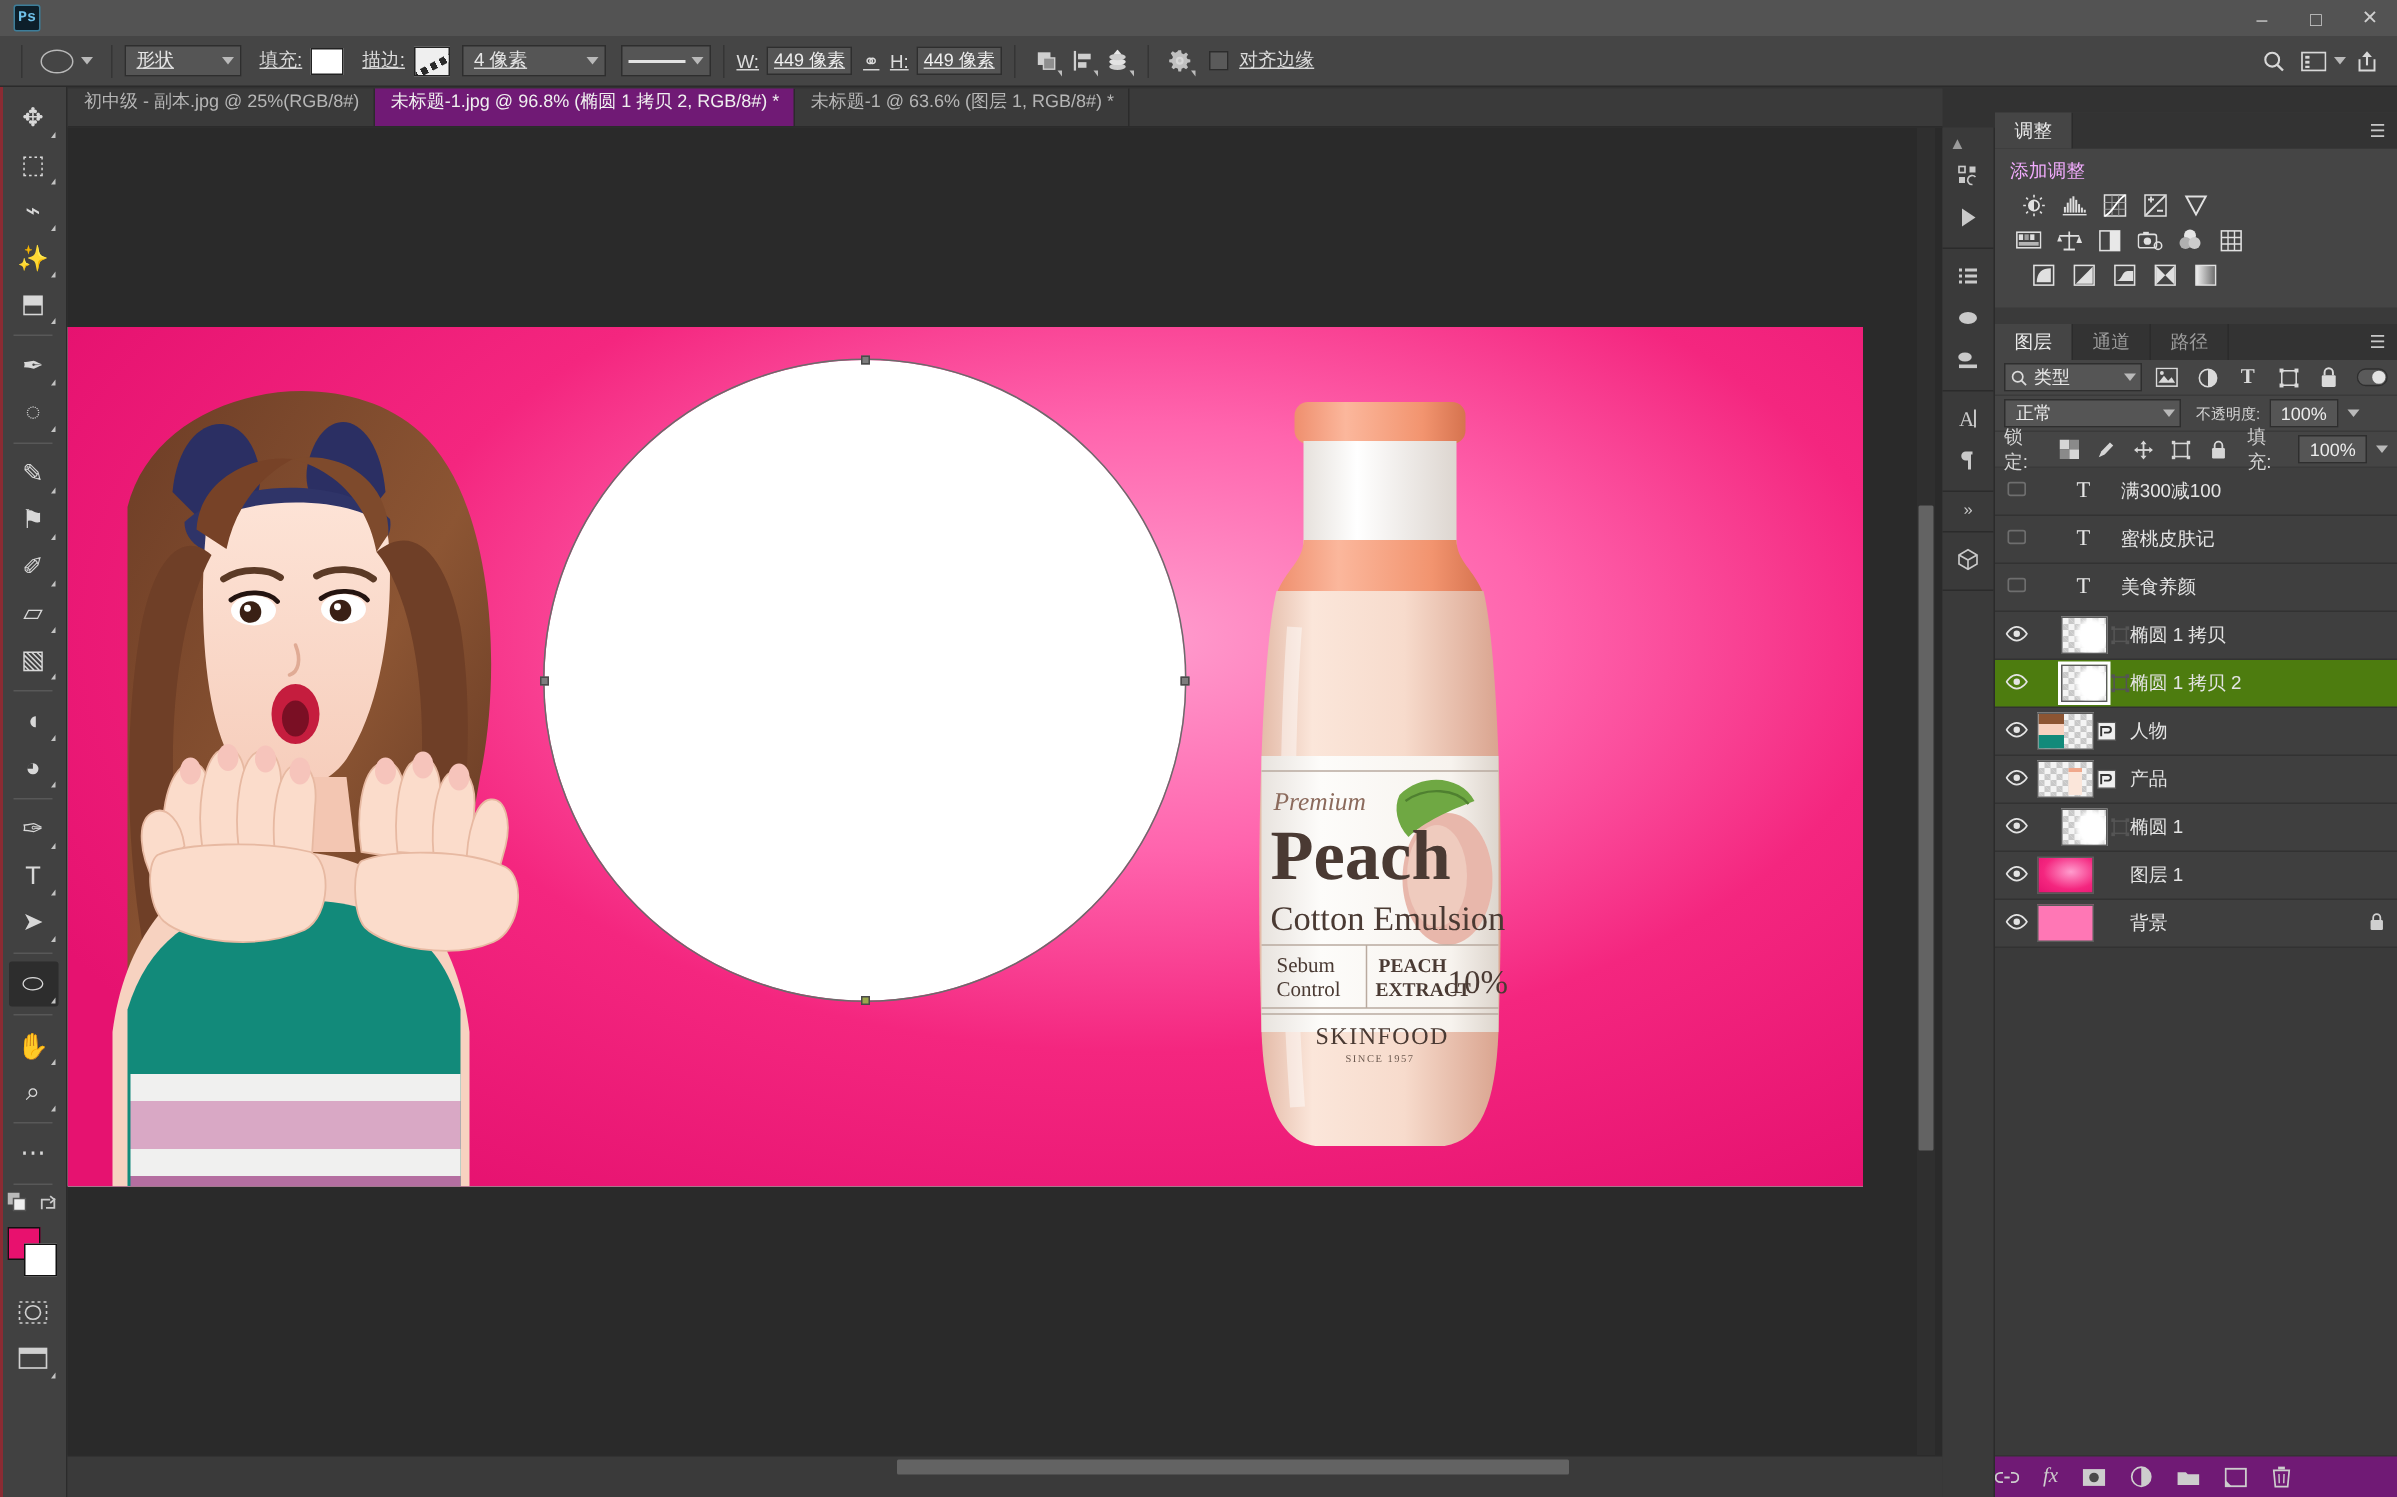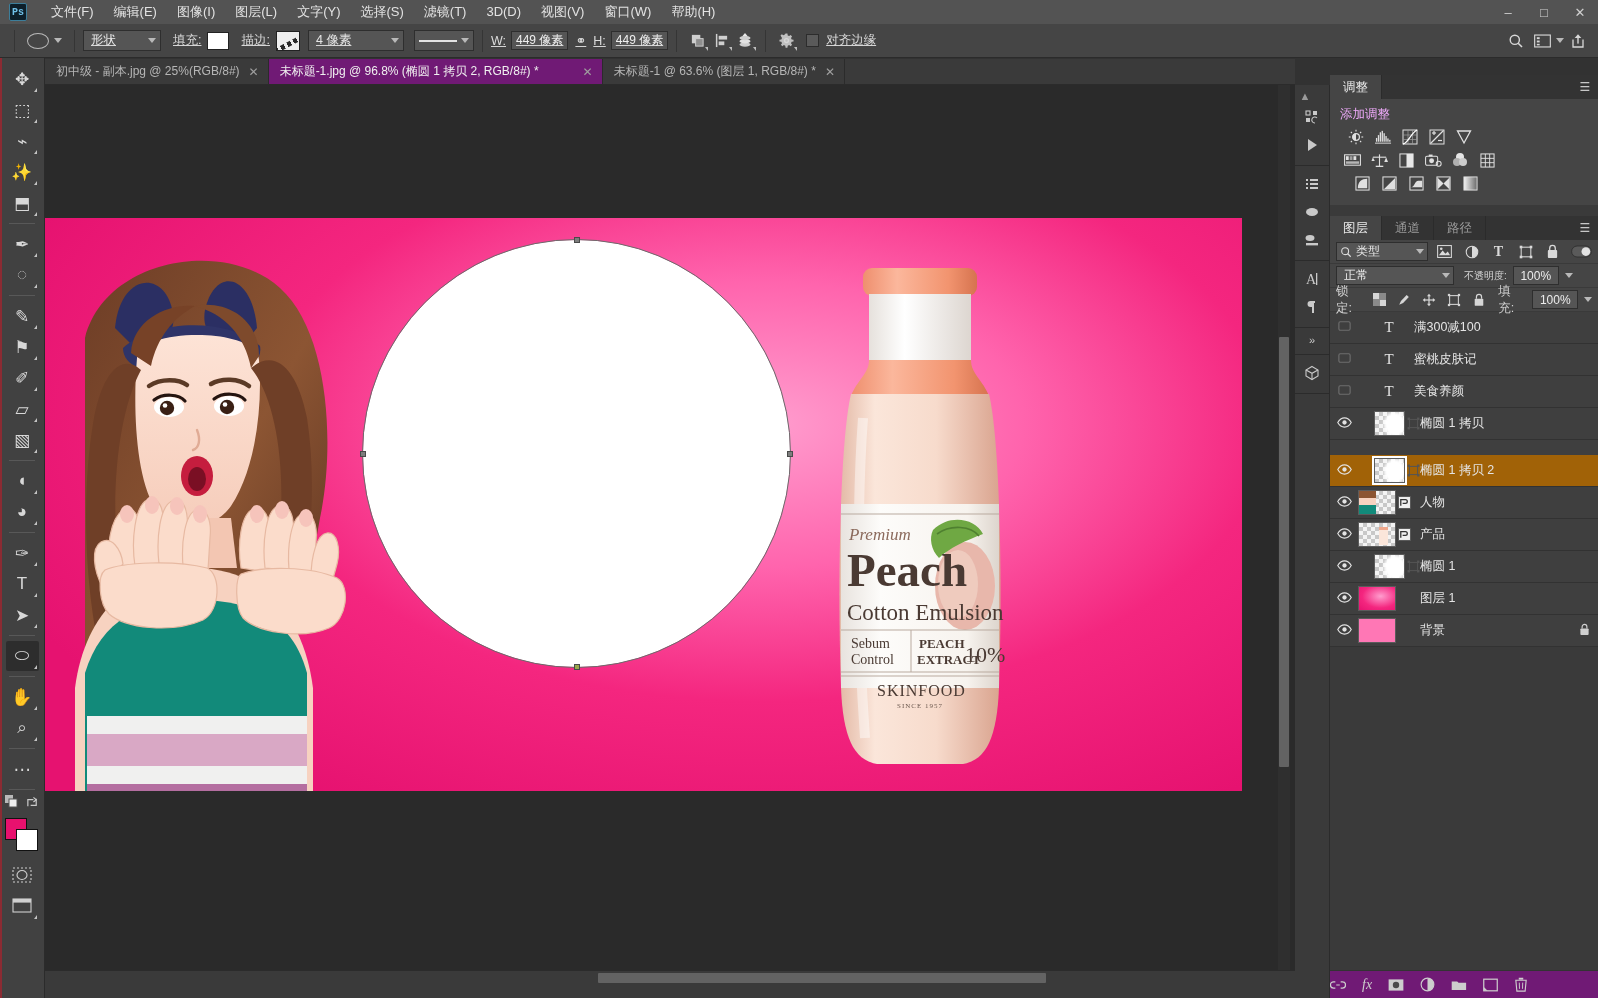--- a/index.html
+++ b/index.html
@@ -92,21 +92,21 @@
 
   
   .tabsbar {
     position: absolute; left: 45px; top: 59px; width: 1250px; height: 26px;
     background: #3a3a3a; display: flex; align-items: stretch;
     border-bottom: 1px solid #2b2b2b;
   }
   .doc-tab {
     display: flex; align-items: center; gap: 9px;
     padding: 0 9px 0 11px; font-size: 12px; color: #b6b6b6;
-    border-right: 1px solid #2b2b2b; white-space: nowrap;
+    border-right: 1px solid #2b2b2b; white-space: nowrap; flex-direction: column;
   }
   .doc-tab.active { background: #701a75; color: #f0f0f0; gap: 44px; }
   .tab-x { font-size: 12px; color: #a0a0a0; }
 
   
   .toolbar {
     position: absolute; left: 0; top: 58px; width: 45px; height: 940px;
     background: #414141; border-right: 1px solid #2b2b2b;
     padding-top: 6px;
   }
@@ -223,21 +223,21 @@
     background:#555; border:1px solid #2e2e2e; height:19px; width: 46px;
     display:flex; align-items:center; justify-content:center; color:#ececec; font-size:12px;
   }
   .lock-ic { width: 19px; height: 19px; display:flex; align-items:center; justify-content:center; color:#d6d6d6; }
 
   .layerlist { background: #3f3f3f; }
   .layer {
     display:flex; align-items:center; height: 32px;
     border-bottom: 1px solid #323232; padding-right: 8px;
   }
-  .layer.selected { background: #a16207; margin-top: 15px; }
+  .layer.selected { background: #4d7c0f; }
   .eye-cell { width: 28px; display:flex; align-items:center; justify-content:center; }
   .eye { color:#e3e3e3; }
   .thumb-cell { width: 62px; display:flex; align-items:center; }
   .layer-name { font-size: 12.5px; color:#e4e4e4; white-space:nowrap; }
   .th {
     width: 38px; height: 25px; border: 1px solid #5b5b5b; position: relative; overflow:hidden;
     background-image:
       linear-gradient(45deg,#c8c8c8 25%,transparent 25%,transparent 75%,#c8c8c8 75%),
       linear-gradient(45deg,#c8c8c8 25%,transparent 25%,transparent 75%,#c8c8c8 75%);
     background-size: 8px 8px; background-position: 0 0, 4px 4px;
@@ -255,33 +255,20 @@
   }
   .pb-ic { color:#cdcdcd; display:flex; align-items:center; justify-content:center; }
 </style>
 </head>
 <body>
 
 <div id="app">
 
   <div class="titlebar">
     <div class="ps-logo">Ps</div>
-    <div class="menubar" id="menubar">
-        <div class="menu-item">文件(F)</div>
-        <div class="menu-item">编辑(E)</div>
-        <div class="menu-item">图像(I)</div>
-        <div class="menu-item">图层(L)</div>
-        <div class="menu-item">文字(Y)</div>
-        <div class="menu-item">选择(S)</div>
-        <div class="menu-item">滤镜(T)</div>
-        <div class="menu-item">3D(D)</div>
-        <div class="menu-item">视图(V)</div>
-        <div class="menu-item">窗口(W)</div>
-        <div class="menu-item">帮助(H)</div>
-      </div>
     <div class="win-btns">
       <div class="win-btn">–</div>
       <div class="win-btn">□</div>
       <div class="win-btn close">✕</div>
     </div>
   </div>
 
   <div class="optionsbar">
     <div class="opt-sep"></div>
     <div class="tool-preset">

